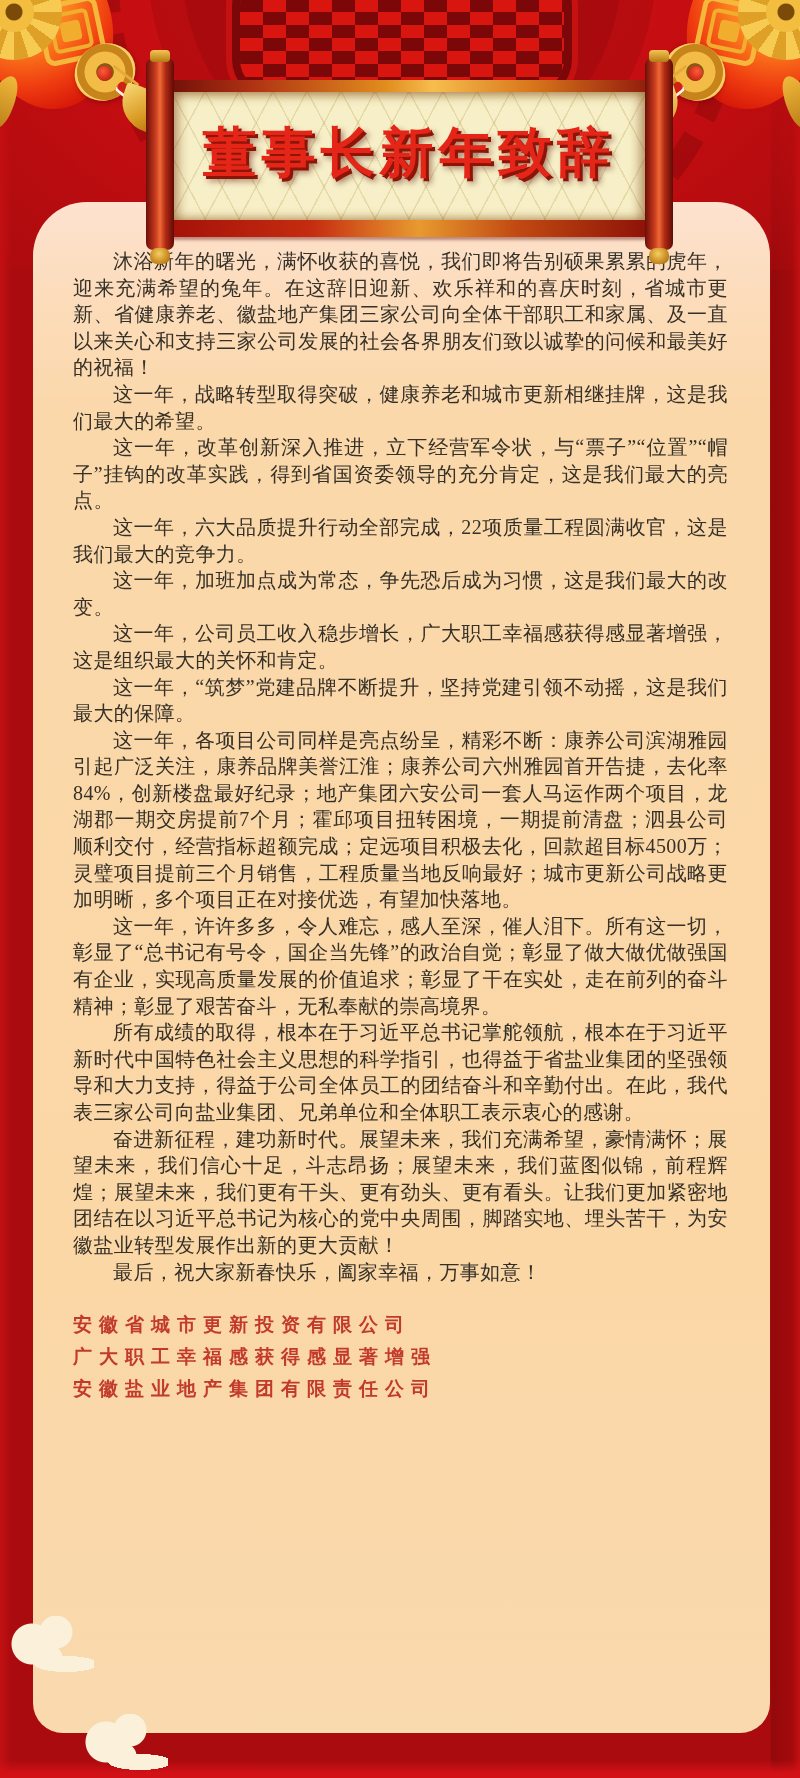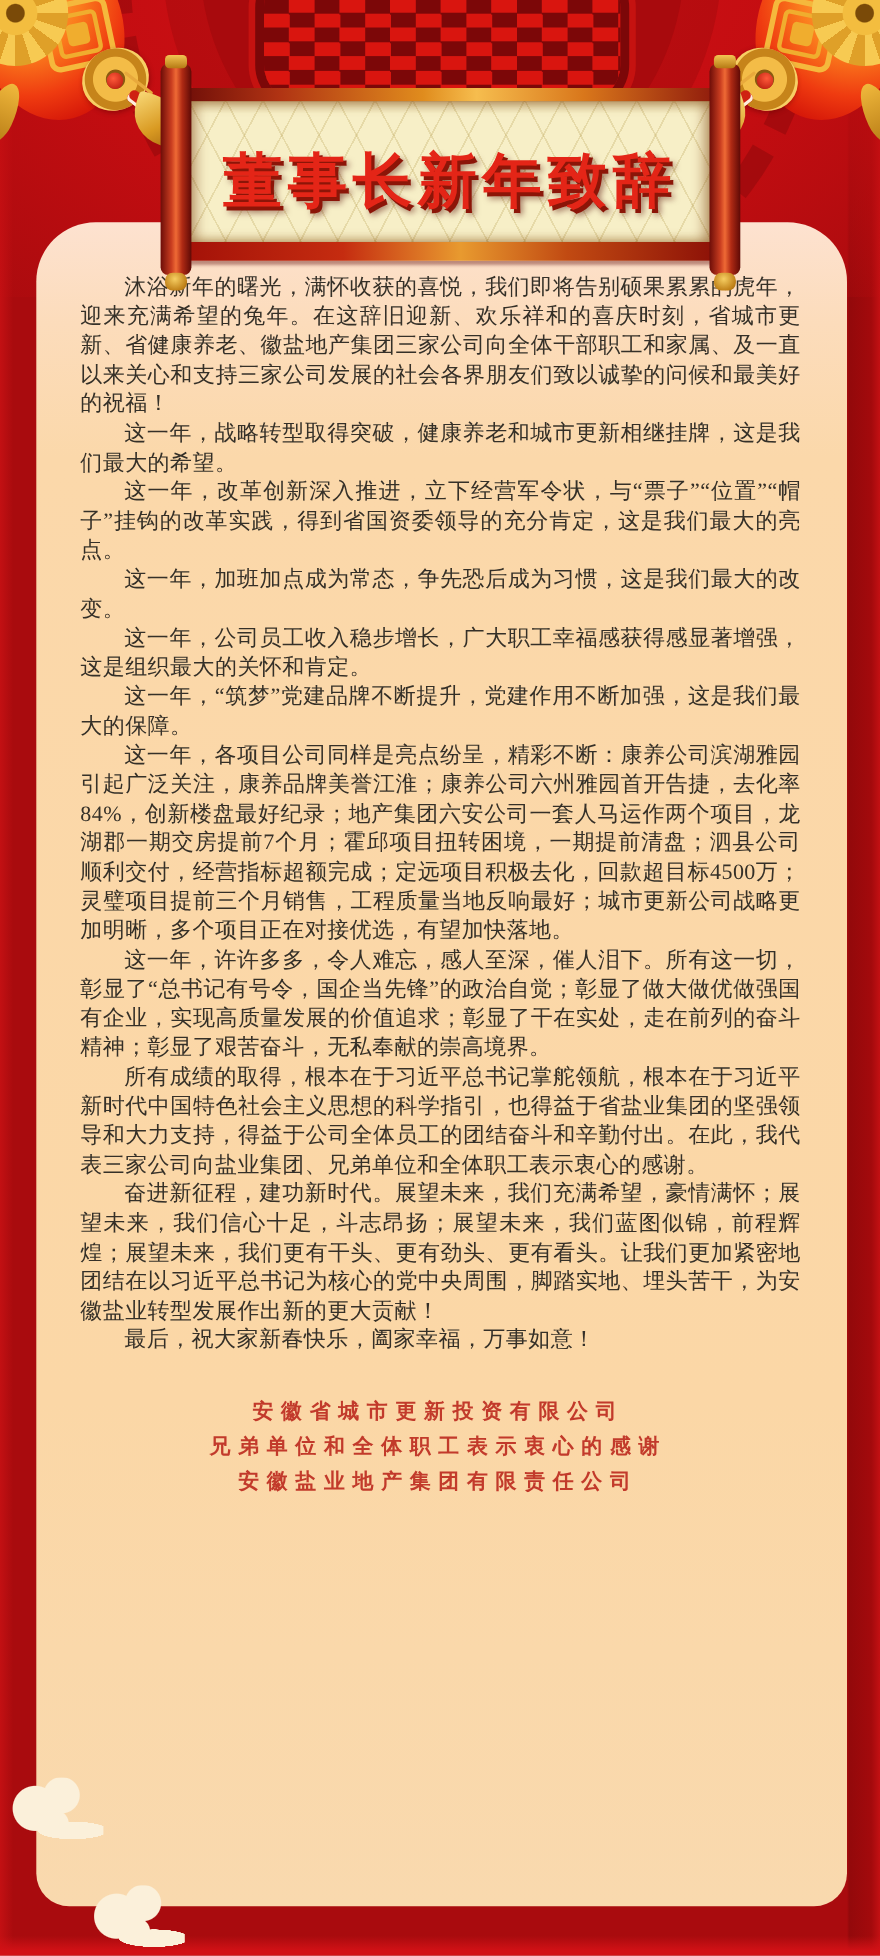--- a/index.html
+++ b/index.html
@@ -20,21 +20,21 @@
         background:repeating-conic-gradient(#d9150f 0% 25%,#7c0708 0% 50%) 0 0/46px 26px;
         box-shadow:0 0 0 8px #7c0708, 0 0 0 14px #c51210;}
   
   .card{position:absolute;left:33px;top:202px;width:737px;height:1531px;z-index:2;
         border-radius:54px 54px 30px 30px;
         background:linear-gradient(180deg,#fde2d0 0%,#fcdcbb 6%,#fbd8aa 14%,#fbd7a6 70%,#f9d9ae 100%);}
   .content{position:absolute;left:0;top:0;width:100%;box-sizing:border-box;
         padding:46px 42px 0 40px;}
   .content p{margin:0;font-size:20px;line-height:26.6px;letter-spacing:.4px;
         color:#353028;text-align:justify;text-indent:2em;}
-  .signatures{margin-top:36px;text-align:center;padding-right:4px;
+  .signatures{margin-top:24px;text-align:left;padding-right:4px;
         font-family:"Liberation Sans", sans-serif;font-weight:700;
         font-size:19px;line-height:32px;letter-spacing:7px;color:#c23a2b;}
   
   .scroll{position:absolute;left:0;top:0;z-index:4;}
   .scroll-panel{position:absolute;left:172px;top:92px;width:474px;height:130px;
         background:
           repeating-linear-gradient(62deg,rgba(186,163,88,.28) 0 1.5px,transparent 1.5px 30px),
           repeating-linear-gradient(-62deg,rgba(186,163,88,.28) 0 1.5px,transparent 1.5px 30px),
           #f7efc7;
         box-shadow:inset 8px 0 10px rgba(120,60,15,.35),inset -8px 0 10px rgba(120,60,15,.35),
@@ -46,21 +46,21 @@
         box-shadow:0 3px 3px rgba(90,4,4,.4);}
   .rod{position:absolute;top:58px;width:28px;height:192px;border-radius:7px;
         background:linear-gradient(90deg,#6d0d08,#c93d20 35%,#ef6a35 50%,#b02a14 70%,#5f0a06);}
   .rod.left{left:146px;} .rod.right{left:645px;}
   .rod-cap{position:absolute;width:20px;height:12px;border-radius:4px;
         background:linear-gradient(180deg,#f3c553,#b67a14);}
   .rod-cap.tl{left:150px;top:50px;} .rod-cap.tr{left:649px;top:50px;}
   .rod-knob{position:absolute;width:20px;height:16px;border-radius:7px;
         background:radial-gradient(circle at 45% 35%,#f6ce62,#c08118 70%,#8f5c0d);}
   .rod-knob.bl{left:150px;top:248px;} .rod-knob.br{left:649px;top:248px;}
-  .scroll-title{position:absolute;left:172px;top:100px;width:474px;height:130px;
+  .scroll-title{position:absolute;left:172px;top:88px;width:474px;height:130px;
         display:flex;align-items:center;justify-content:center;
         font-family:"Liberation Sans", sans-serif;font-weight:900;font-size:54px;letter-spacing:5px;
         color:#e42517;text-shadow:3px 3px 0 #8c1508,5px 5px 6px rgba(80,8,4,.55);}
   
   .corner{position:absolute;top:0;width:200px;height:290px;z-index:3;}
   .corner.left{left:0;}
   .corner.right{right:0;transform:scaleX(-1);}
   .lantern-ball{position:absolute;left:-20px;top:-58px;width:132px;height:168px;border-radius:50%;
         transform:rotate(-14deg);
         background:radial-gradient(circle at 38% 32%,#ffb347 0%,#fb7c1d 35%,#ef3b10 62%,#d31408 85%);}
@@ -108,31 +108,32 @@
   <div class="medallion-ring"></div>
   <div class="medallion">
     <div class="lattice"></div>
   </div>
 
   <div class="card">
     <div class="content">
       <p>沐浴新年的曙光，满怀收获的喜悦，我们即将告别硕果累累的虎年，迎来充满希望的兔年。在这辞旧迎新、欢乐祥和的喜庆时刻，省城市更新、省健康养老、徽盐地产集团三家公司向全体干部职工和家属、及一直以来关心和支持三家公司发展的社会各界朋友们致以诚挚的问候和最美好的祝福！</p>
       <p>这一年，战略转型取得突破，健康养老和城市更新相继挂牌，这是我们最大的希望。</p>
       <p>这一年，改革创新深入推进，立下经营军令状，与“票子”“位置”“帽子”挂钩的改革实践，得到省国资委领导的充分肯定，这是我们最大的亮点。</p>
+      <p>这一年，六大品质提升行动全部完成，22项质量工程圆满收官，这是我们最大的竞争力。</p>
       <p>这一年，加班加点成为常态，争先恐后成为习惯，这是我们最大的改变。</p>
       <p>这一年，公司员工收入稳步增长，广大职工幸福感获得感显著增强，这是组织最大的关怀和肯定。</p>
-      <p>这一年，“筑梦”党建品牌不断提升，党建作用不断加强，这是我们最大的保障。</p>
+      <p>这一年，“筑梦”党建品牌不断提升，坚持党建引领不动摇，这是我们最大的保障。</p>
       <p>这一年，各项目公司同样是亮点纷呈，精彩不断：康养公司滨湖雅园引起广泛关注，康养品牌美誉江淮；康养公司六州雅园首开告捷，去化率84%，创新楼盘最好纪录；地产集团六安公司一套人马运作两个项目，龙湖郡一期交房提前7个月；霍邱项目扭转困境，一期提前清盘；泗县公司顺利交付，经营指标超额完成；定远项目积极去化，回款超目标4500万；灵璧项目提前三个月销售，工程质量当地反响最好；城市更新公司战略更加明晰，多个项目正在对接优选，有望加快落地。</p>
       <p>这一年，许许多多，令人难忘，感人至深，催人泪下。所有这一切，彰显了“总书记有号令，国企当先锋”的政治自觉；彰显了做大做优做强国有企业，实现高质量发展的价值追求；彰显了干在实处，走在前列的奋斗精神；彰显了艰苦奋斗，无私奉献的崇高境界。</p>
       <p>所有成绩的取得，根本在于习近平总书记掌舵领航，根本在于习近平新时代中国特色社会主义思想的科学指引，也得益于省盐业集团的坚强领导和大力支持，得益于公司全体员工的团结奋斗和辛勤付出。在此，我代表三家公司向盐业集团、兄弟单位和全体职工表示衷心的感谢。</p>
       <p>奋进新征程，建功新时代。展望未来，我们充满希望，豪情满怀；展望未来，我们信心十足，斗志昂扬；展望未来，我们蓝图似锦，前程辉煌；展望未来，我们更有干头、更有劲头、更有看头。让我们更加紧密地团结在以习近平总书记为核心的党中央周围，脚踏实地、埋头苦干，为安徽盐业转型发展作出新的更大贡献！</p>
       <p>最后，祝大家新春快乐，阖家幸福，万事如意！</p>
       <div class="signatures">
         <div>安徽省城市更新投资有限公司</div>
-        <div>兄弟单位和全体职工表示衷心的感谢</div>
+        <div>广大职工幸福感获得感显著增强</div>
         <div>安徽盐业地产集团有限责任公司</div>
       </div>
     </div>
   </div>
 
   <div class="corner left">
     <div class="lantern-ball"></div>
     <div class="lantern-emblem"></div>
     <div class="gold-flower"></div>
     <div class="gong"></div>

